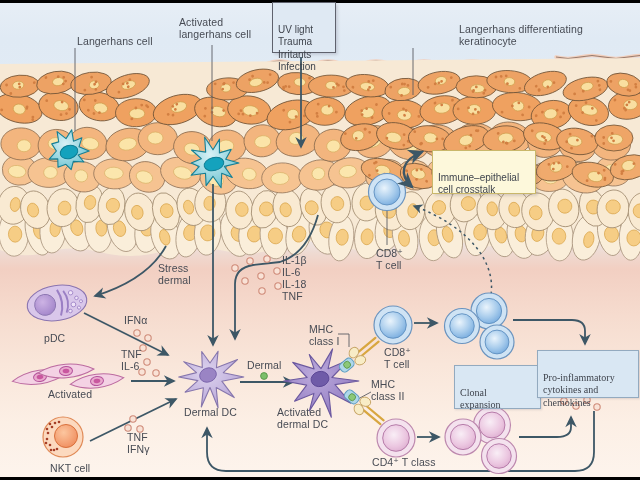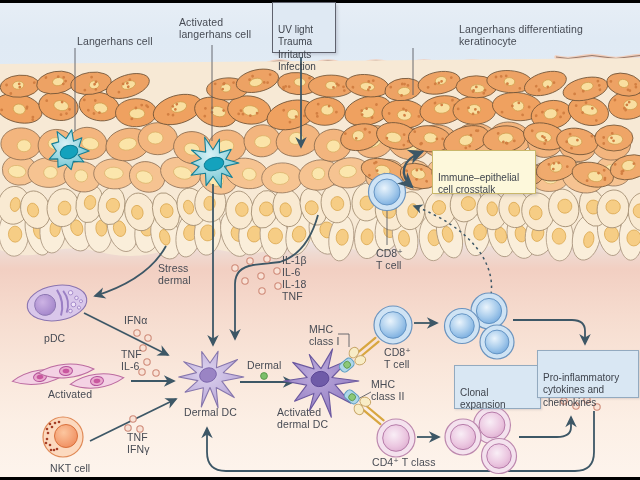--- a/index.html
+++ b/index.html
@@ -16,21 +16,21 @@
     position:absolute;font-size:10.5px;line-height:12px;color:#474b54;
     white-space:pre-line;letter-spacing:.1px;
   }
   .box{
     position:absolute;font-size:10px;line-height:12.3px;color:#3f444d;
     white-space:pre-line;border:1px solid;padding:21px 5px;box-sizing:border-box;
     box-shadow:1.5px 1.5px 3px rgba(90,90,110,.25);
   }
   .box.uv{background:#dfe9f3;border-color:#5f626d;}
   .box.crosstalk{background:#fdf8db;border-color:#c9b76a;}
-  .box.blue{background:#d9e7f3;border-color:#93aabf;box-shadow:1px 1px 2px rgba(90,90,110,.18);}
+  .box.blue{background:#d9e7f3;border-color:#93aabf;box-shadow:1px 1px 2px rgba(90,90,110,.18);font-family:Liberation Serif, serif;}
 </style>
 </head>
 <body>
 
 <div id="fig">
 <svg id="art" width="640" height="480" viewBox="0 0 640 480">
   <defs>
     <marker id="ah" viewBox="0 0 8 8" refX="6.5" refY="4" markerWidth="7.5" markerHeight="7.5" orient="auto-start-reverse">
       <path d="M0.5,0.6 L7.6,4 L0.5,7.4 L2.6,4 Z" fill="#3d5766"></path>
     </marker>

